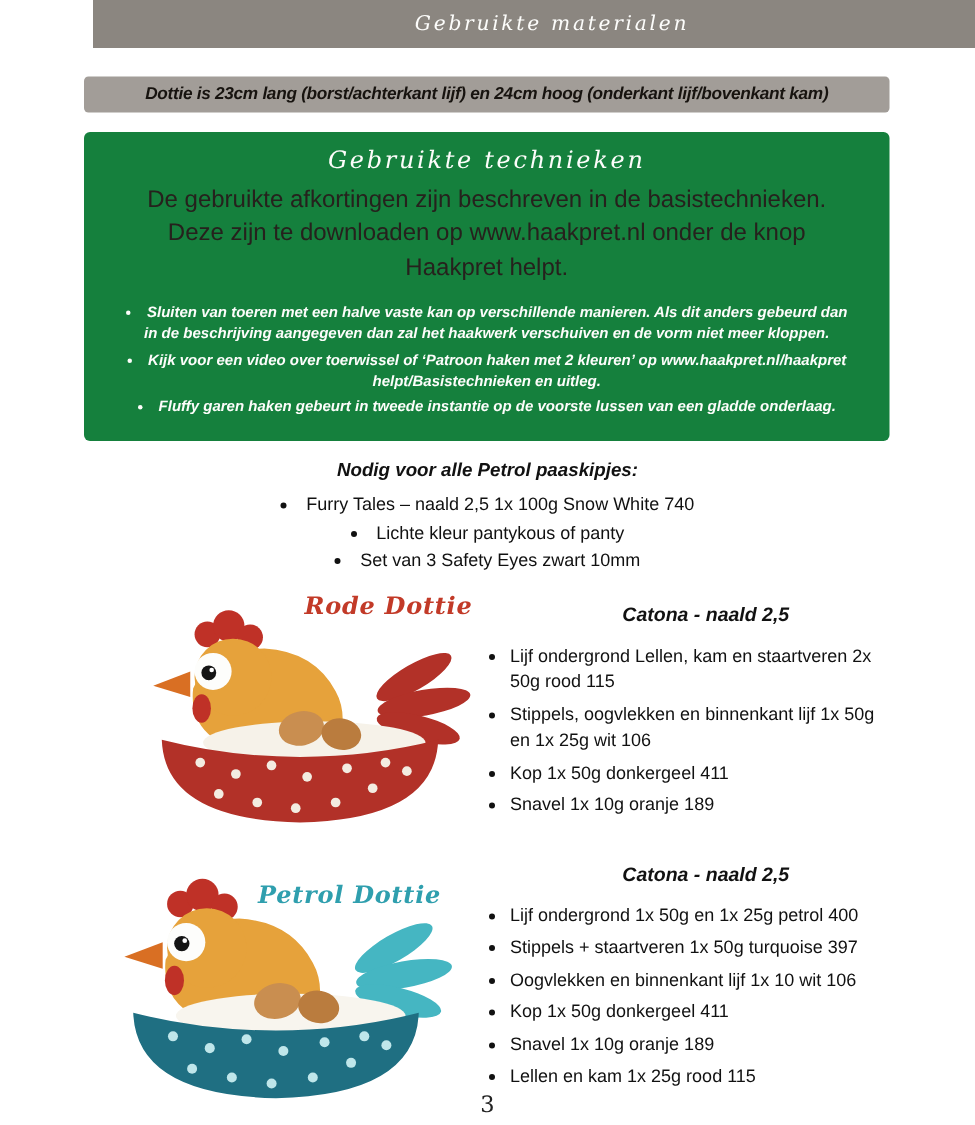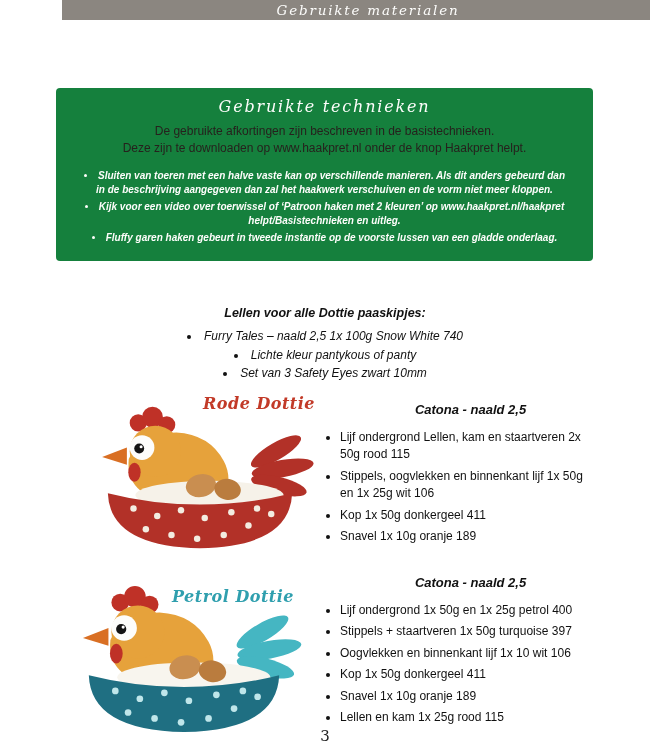--- a/index.html
+++ b/index.html
@@ -6,21 +6,21 @@
   html,body { background:#fff; }
   body {
     width:650px; height:750px;
     font-family:"Liberation Sans", sans-serif;
     color:#1a1a1a;
   }
   .page { position:relative; width:650px; height:750px; overflow:hidden; background:#fff; }
 
   
   .top-bar {
-    position:absolute; left:62px; right:0; top:0; height:20px;
+    position:absolute; left:62px; right:0; top:0; height:32px;
     background:#8b8680; color:#fdfdfb;
     display:flex; align-items:center; justify-content:center;
     font-family:"DejaVu Serif", serif; font-style:italic;
     font-size:13.5px; letter-spacing:1.8px;padding-left:24px;
   }
 
   
   .size-bar {
     position:absolute; left:56px; right:57px; top:51px;
     background:#a29d98; border-radius:3px;
@@ -32,32 +32,32 @@
   
   .tech-block {
     position:absolute; left:56px; right:57px; top:88px;
     background:#15803d; border-radius:4px;
     padding:9px 26px 12px; text-align:center;
   }
   .tech-title {
     font-family:"DejaVu Serif", serif; font-style:italic; font-weight:normal;
     color:#fdfdfb; font-size:16px; letter-spacing:1.8px; margin-bottom:7px;
   }
-  .tech-intro { font-size:12px; color:#26211d; line-height:1.4; margin-bottom:12px; }
+  .tech-intro { font-size:16px; color:#26211d; line-height:1.4; margin-bottom:12px; }
   .tech-list { list-style:disc inside; }
   .tech-list li {
     font-size:10px; font-weight:bold; font-style:italic; color:#fdfdfb;
     line-height:1.42; margin-bottom:3px; text-align:center;
   }
 
   
   .needed { position:absolute; left:0; right:0; top:306px; text-align:center; }
   .needed-title { font-size:12.5px; font-weight:bold; font-style:italic; color:#111; margin-bottom:7px; }
   .needed-list { list-style:disc inside; }
-  .needed-list li { font-size:12px; line-height:1.55; color:#111;font-style:italic; }
+  .needed-list li { font-size:12px; line-height:1.55; color:#111; }
 
   
   .product { position:absolute; left:0; width:650px; }
   .product-1 { top:392px; height:173px; }
   .product-2 { top:565px; height:180px; }
   .photo { position:absolute; }
   .photo-1 { left:75px; top:10px; }
   .photo-2 { left:55px; top:16px; }
   .script-name {
     position:absolute;
@@ -81,36 +81,39 @@
 </style>
 </head>
 <body>
 
 <div class="page">
 
   <header class="top-bar">
     <span>Gebruikte materialen</span>
   </header>
 
+  <div class="size-bar">
+    <span>Dottie is 23cm lang (borst/achterkant lijf) en 24cm hoog (onderkant lijf/bovenkant kam)</span>
+  </div>
 
   <section class="tech-block">
     <h2 class="tech-title">Gebruikte technieken</h2>
     <p class="tech-intro">
       <span>De gebruikte afkortingen zijn beschreven in de basistechnieken.</span><br>
       <span>Deze zijn te downloaden op www.haakpret.nl onder de knop Haakpret helpt.</span>
     </p>
     <ul class="tech-list">
       <li>Sluiten van toeren met een halve vaste kan op verschillende manieren. Als dit anders gebeurd dan in de beschrijving aangegeven dan zal het haakwerk verschuiven en de vorm niet meer kloppen.</li>
       <li>Kijk voor een video over toerwissel of ‘Patroon haken met 2 kleuren’ op www.haakpret.nl/haakpret helpt/Basistechnieken en uitleg.</li>
       <li>Fluffy garen haken gebeurt in tweede instantie op de voorste lussen van een gladde onderlaag.</li>
     </ul>
   </section>
 
   <section class="needed">
-    <h3 class="needed-title">Lellen voor alle Dottie paaskipjes:</h3>
+    <h3 class="needed-title">Nodig voor alle Petrol paaskipjes:</h3>
     <ul class="needed-list">
       <li>Furry Tales – naald 2,5 1x 100g Snow White 740</li>
       <li>Lichte kleur pantykous of panty</li>
       <li>Set van 3 Safety Eyes zwart 10mm</li>
     </ul>
   </section>
 
   <section class="product product-1">
     <div class="script-name name-red">Rode Dottie</div>
     <div class="photo photo-1">

